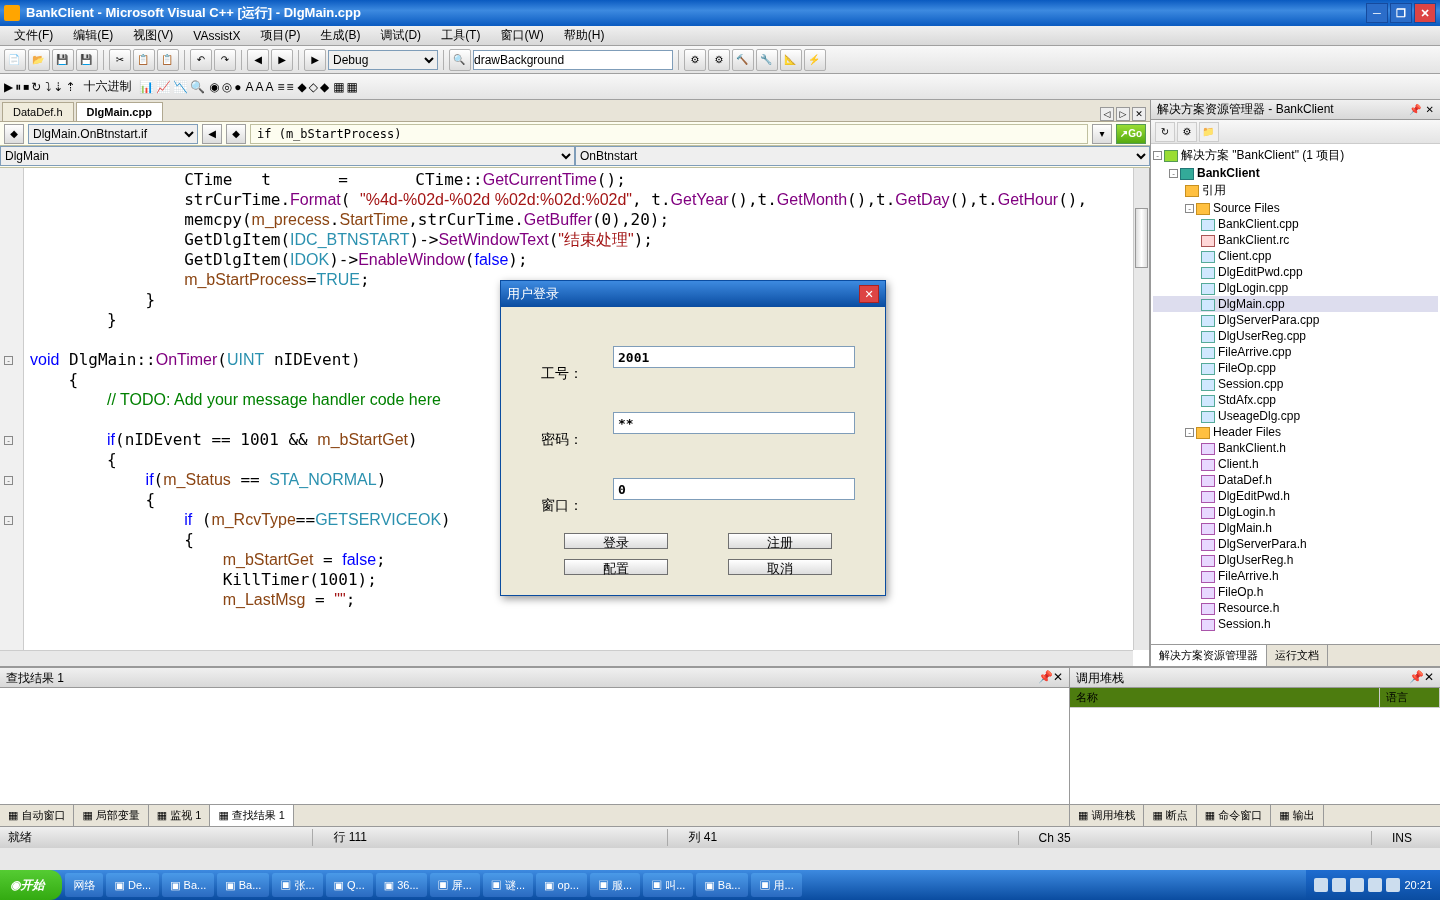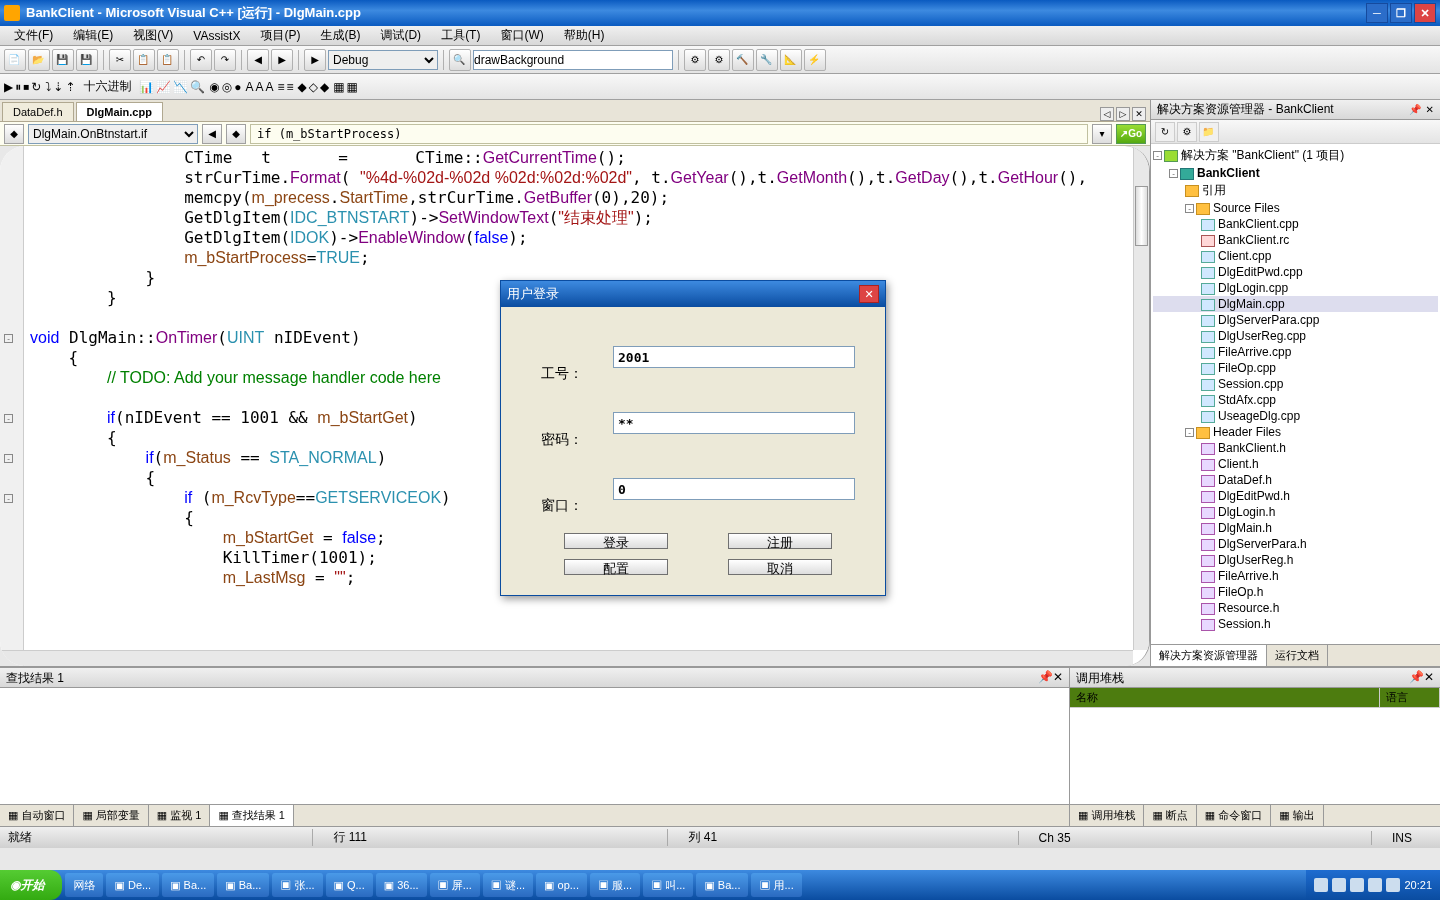--- a/index.html
+++ b/index.html
@@ -30,21 +30,21 @@
 .tabstrip .rhs .navbtn { width: 14px; height: 14px; border: 1px solid #999; background: #eee; font-size: 9px; display: flex; align-items: center; justify-content: center; cursor: pointer; }
 
 .navbar { height: 24px; background: #fdfdf0; border-bottom: 1px solid #c0c0a0; display: flex; align-items: center; padding: 0 4px; gap: 4px; }
 .navbar select { flex: 0 0 170px; height: 20px; font-size: 12px; border: 1px solid #7f9db9; }
 .navbar .navbtn2 { width: 20px; height: 20px; background: linear-gradient(#fff,#ddd); border: 1px solid #a0a0a0; display: flex; align-items: center; justify-content: center; font-size: 10px; cursor: pointer; }
 .navbar .bc { flex: 1; background: #fdfdf0; border: 1px solid #c0c0a0; height: 20px; padding: 2px 6px; font-family: Consolas, monospace; }
 .navbar .gobtn { width: 30px; height: 20px; background: linear-gradient(#9d3,#5a1); border: 1px solid #595; color: #fff; font-size: 10px; font-weight: bold; display: flex; align-items: center; justify-content: center; cursor: pointer; }
 
 .classbar { height: 22px; background: #fdfdf0; border-bottom: 1px solid #c0c0a0; display: flex; }
 .classbar select { width: 50%; height: 20px; border: 1px solid #7f9db9; font-size: 12px; }
-.codepane { flex: 1; background: #fff; position: relative; border-right: 1px solid #999; overflow: hidden; border-radius: 25px; }
+.codepane { flex: 1; background: #fff; position: relative; border-right: 1px solid #999; overflow: hidden; }
 .codepane .gutter { position: absolute; left: 0; top: 0; bottom: 0; width: 24px; background: #f0f0f0; border-right: 1px solid #ccc; }
 .codepane .outline { position: absolute; left: 4px; font-size: 10px; color: #888; font-family: monospace; }
 .codepane pre { position: absolute; left: 30px; top: 2px; font-family: "NSimSun", Consolas, monospace; font-size: 16px; line-height: 20px; white-space: pre; }
 .codepane .vscroll { position: absolute; right: 0; top: 0; bottom: 16px; width: 16px; background: #e8e8e8; border-left: 1px solid #ccc; }
 .codepane .vscroll .thumb { position: absolute; left: 1px; right: 1px; top: 40px; height: 60px; background: linear-gradient(90deg,#ddd,#fff,#ddd); border: 1px solid #999; }
 .codepane .hscroll { position: absolute; left: 0; right: 16px; bottom: 0; height: 16px; background: #e8e8e8; border-top: 1px solid #ccc; }
 
 .kw-blue { color: #0000ff; }
 .kw-purple { color: #800080; }
 .kw-teal { color: #2b91af; }
@@ -214,20 +214,24 @@
     <div class="navbar">
       <div class="navbtn2">◆</div>
       <select><option>DlgMain.OnBtnstart.if</option></select>
       <div class="navbtn2">◀</div>
       <div class="navbtn2">◆</div>
       <div class="bc">if (m_bStartProcess)</div>
       <div class="navbtn2">▾</div>
       <div class="gobtn">↗<span>Go</span></div>
     </div>
 
+    <div class="classbar">
+      <select><option>DlgMain</option></select>
+      <select><option>OnBtnstart</option></select>
+    </div>
 
     <div class="codepane" style="flex:1">
       <div class="gutter"></div>
       <pre id="code-host">                CTime	t	= 	CTime::<span class="kw-purple">GetCurrentTime</span>();
                 strCurTime.<span class="kw-purple">Format</span>( <span class="kw-red">"%4d-%02d-%02d %02d:%02d:%02d"</span>, t.<span class="kw-purple">GetYear</span>(),t.<span class="kw-purple">GetMonth</span>(),t.<span class="kw-purple">GetDay</span>(),t.<span class="kw-purple">GetHour</span>(),
                 memcpy(<span class="kw-brown">m_precess</span>.<span class="kw-brown">StartTime</span>,strCurTime.<span class="kw-purple">GetBuffer</span>(0),20);
                 GetDlgItem(<span class="kw-teal">IDC_BTNSTART</span>)-&gt;<span class="kw-purple">SetWindowText</span>(<span class="kw-red">"结束处理"</span>);
                 GetDlgItem(<span class="kw-teal">IDOK</span>)-&gt;<span class="kw-purple">EnableWindow</span>(<span class="kw-blue">false</span>);
                 <span class="kw-brown">m_bStartProcess</span>=<span class="kw-teal">TRUE</span>;
             }

